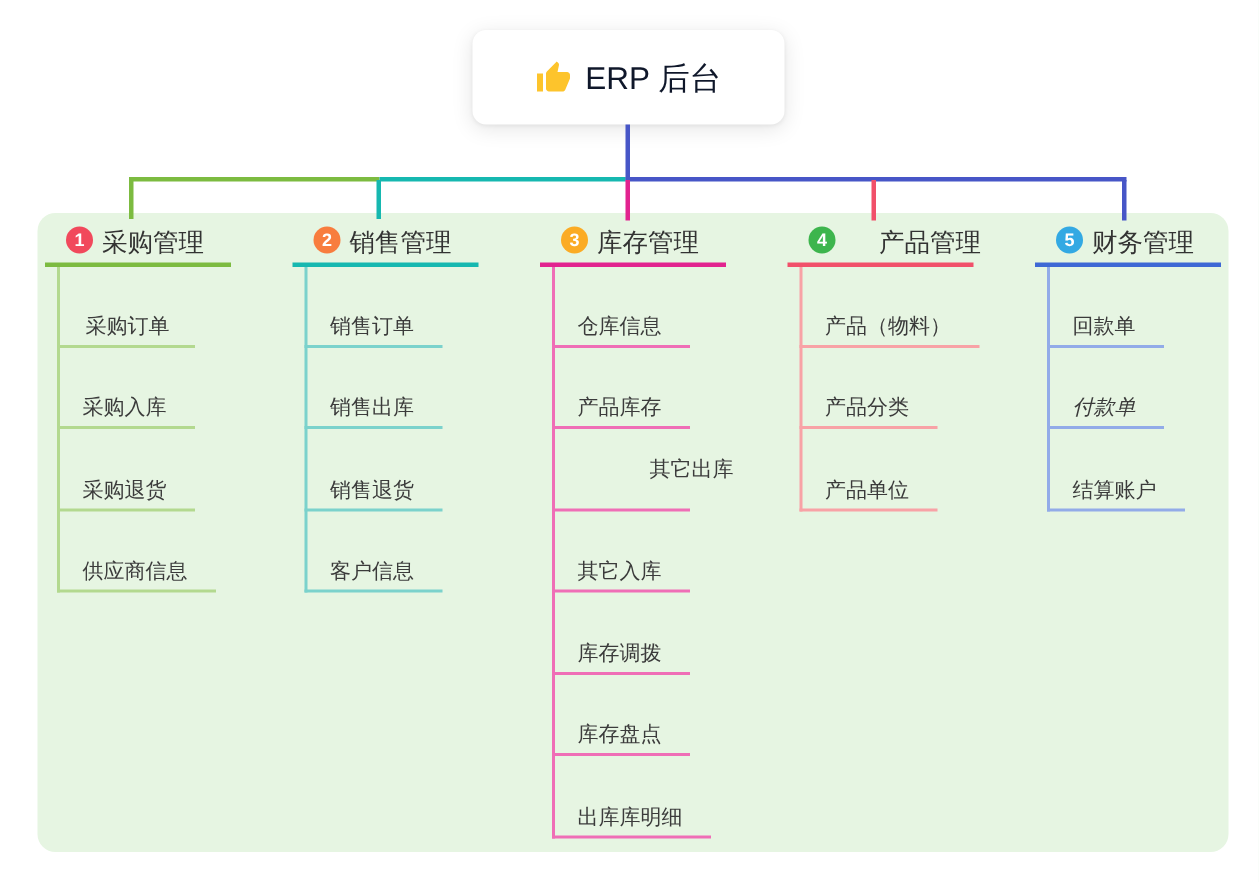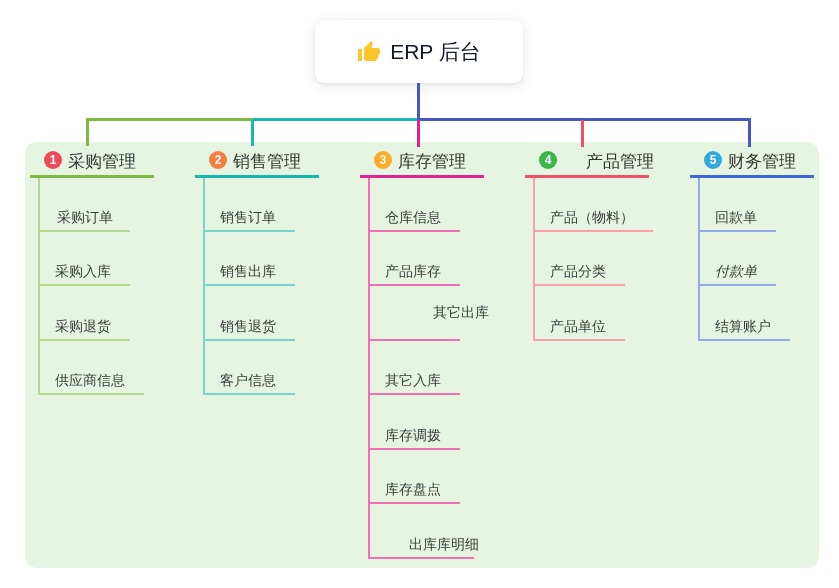--- a/index.html
+++ b/index.html
@@ -96,21 +96,21 @@
       <div class="child-label" style="left: 385px; top: 263px;">产品库存</div>
       <div class="line" style="left: 368px; top: 284px; width: 92px; height: 2px; background: rgb(239, 110, 182);"></div>
       <div class="child-label" style="left: 385px; top: 304px; margin-left: 48px;">其它出库</div>
       <div class="line" style="left: 368px; top: 339px; width: 92px; height: 2px; background: rgb(239, 110, 182);"></div>
       <div class="child-label" style="left: 385px; top: 372px;">其它入库</div>
       <div class="line" style="left: 368px; top: 393px; width: 92px; height: 2px; background: rgb(239, 110, 182);"></div>
       <div class="child-label" style="left: 385px; top: 427px;">库存调拨</div>
       <div class="line" style="left: 368px; top: 448px; width: 92px; height: 2px; background: rgb(239, 110, 182);"></div>
       <div class="child-label" style="left: 385px; top: 481px;">库存盘点</div>
       <div class="line" style="left: 368px; top: 502px; width: 92px; height: 2px; background: rgb(239, 110, 182);"></div>
-      <div class="child-label" style="left: 385px; top: 536px; margin-left: 24px;">出库库明细</div>
+      <div class="child-label" style="left: 385px; top: 536px;">出库库明细</div>
       <div class="line" style="left: 368px; top: 557px; width: 106px; height: 2px; background: rgb(239, 110, 182);"></div>
       <div class="badge" style="left: 539px; top: 151px; background: rgb(61, 181, 77);">4</div>
       <div class="branch-title" style="left: 586px; top: 150px;">产品管理</div>
       <div class="line" style="left: 525px; top: 175px; width: 124px; height: 3px; background: rgb(241, 80, 106);"></div>
       <div class="line" style="left: 533px; top: 178px; width: 2px; height: 162.5px; background: rgb(248, 162, 166);"></div>
       <div class="child-label" style="left: 550px; top: 209px;">产品（物料）</div>
       <div class="line" style="left: 533px; top: 230px; width: 120px; height: 2px; background: rgb(248, 162, 166);"></div>
       <div class="child-label" style="left: 550px; top: 263px;">产品分类</div>
       <div class="line" style="left: 533px; top: 284px; width: 92px; height: 2px; background: rgb(248, 162, 166);"></div>
       <div class="child-label" style="left: 550px; top: 318px;">产品单位</div>

